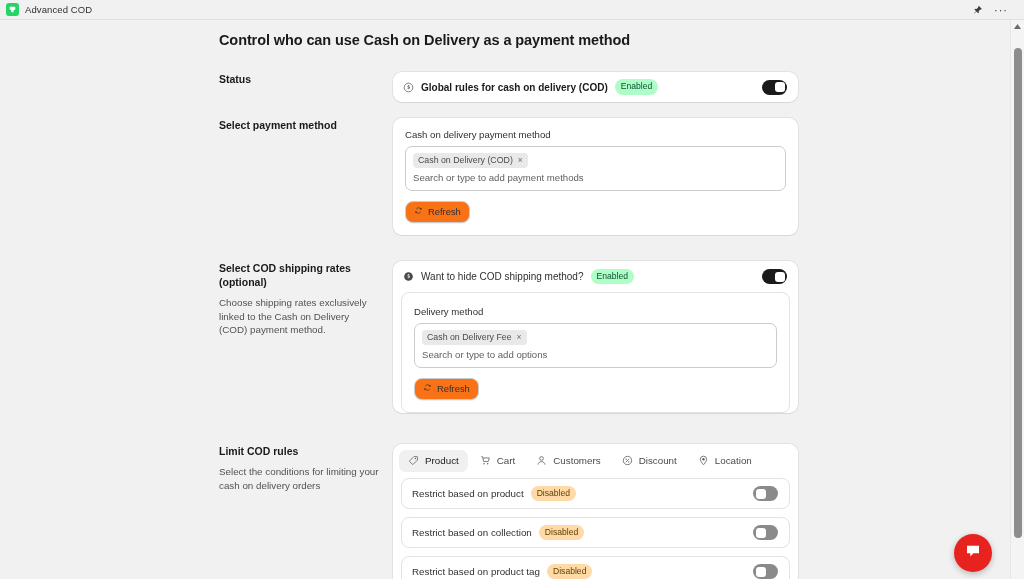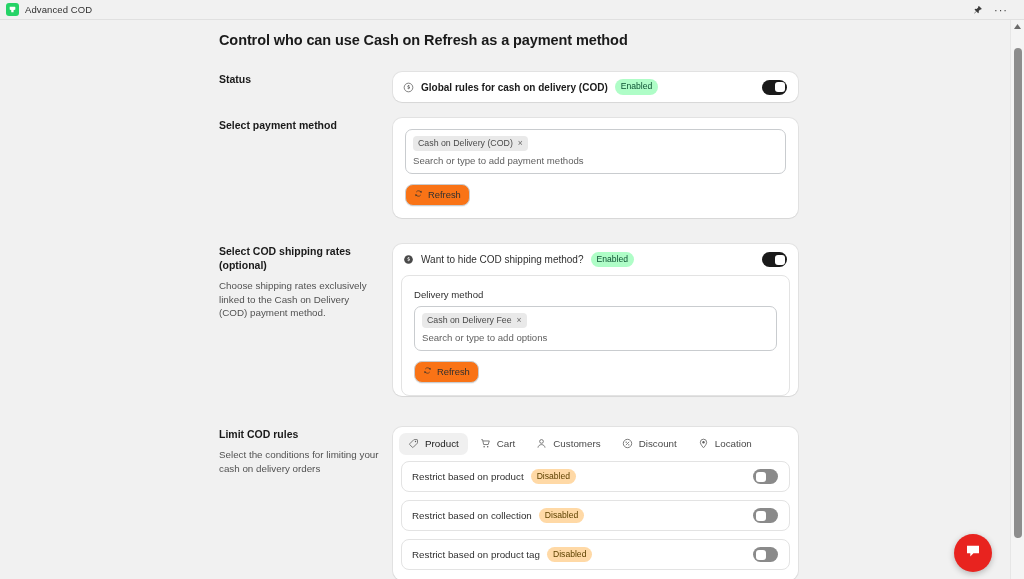--- a/index.html
+++ b/index.html
@@ -203,21 +203,21 @@
           <path fill="currentColor" d="M9.5 1.5 14 6l-1.4 1.4-1-.3-2.5 2.5.4 1.9L8.2 13 5.6 10.4 2.4 13.6l-.6-.6 3.2-3.2L2.4 7.2l1.5-1.3 1.9.4L8.3 3.8l-.3-1L9.5 1.5z"></path>
         </svg>
     </span>
     <span class="dots">···</span>
   </div>
 </div>
 
 <div class="canvas">
   <div class="page">
 
-    <h1 class="page-title">Control who can use Cash on Refresh as a payment method</h1>
+    <h1 class="page-title">Control who can use Cash on Delivery as a payment method</h1>
 
     <div class="section" style="margin-top:24px;">
       <div class="sec-left">
         <div class="sec-head">Status</div>
       </div>
       <div class="sec-right">
         <div class="card statusbar">
           <div class="lead">
             <span class="cod-icon">
               <svg width="11" height="11" viewBox="0 0 16 16">
@@ -235,20 +235,21 @@
       </div>
     </div>
 
     <div class="section" style="margin-top:16px;">
       <div class="sec-left">
         <div class="sec-head">Select payment method</div>
       </div>
       <div class="sec-right">
         <div class="card">
           <div class="pad">
+            <div class="field-label">Cash on delivery payment method</div>
             <div class="combo">
               <div class="chips">
                 <span class="chip">
                   <span>Cash on Delivery (COD)</span>
                   <span class="x">×</span>
                 </span>
               </div>
               <div class="combo-placeholder">Search or type to add payment methods</div>
             </div>
             <div class="btn">

